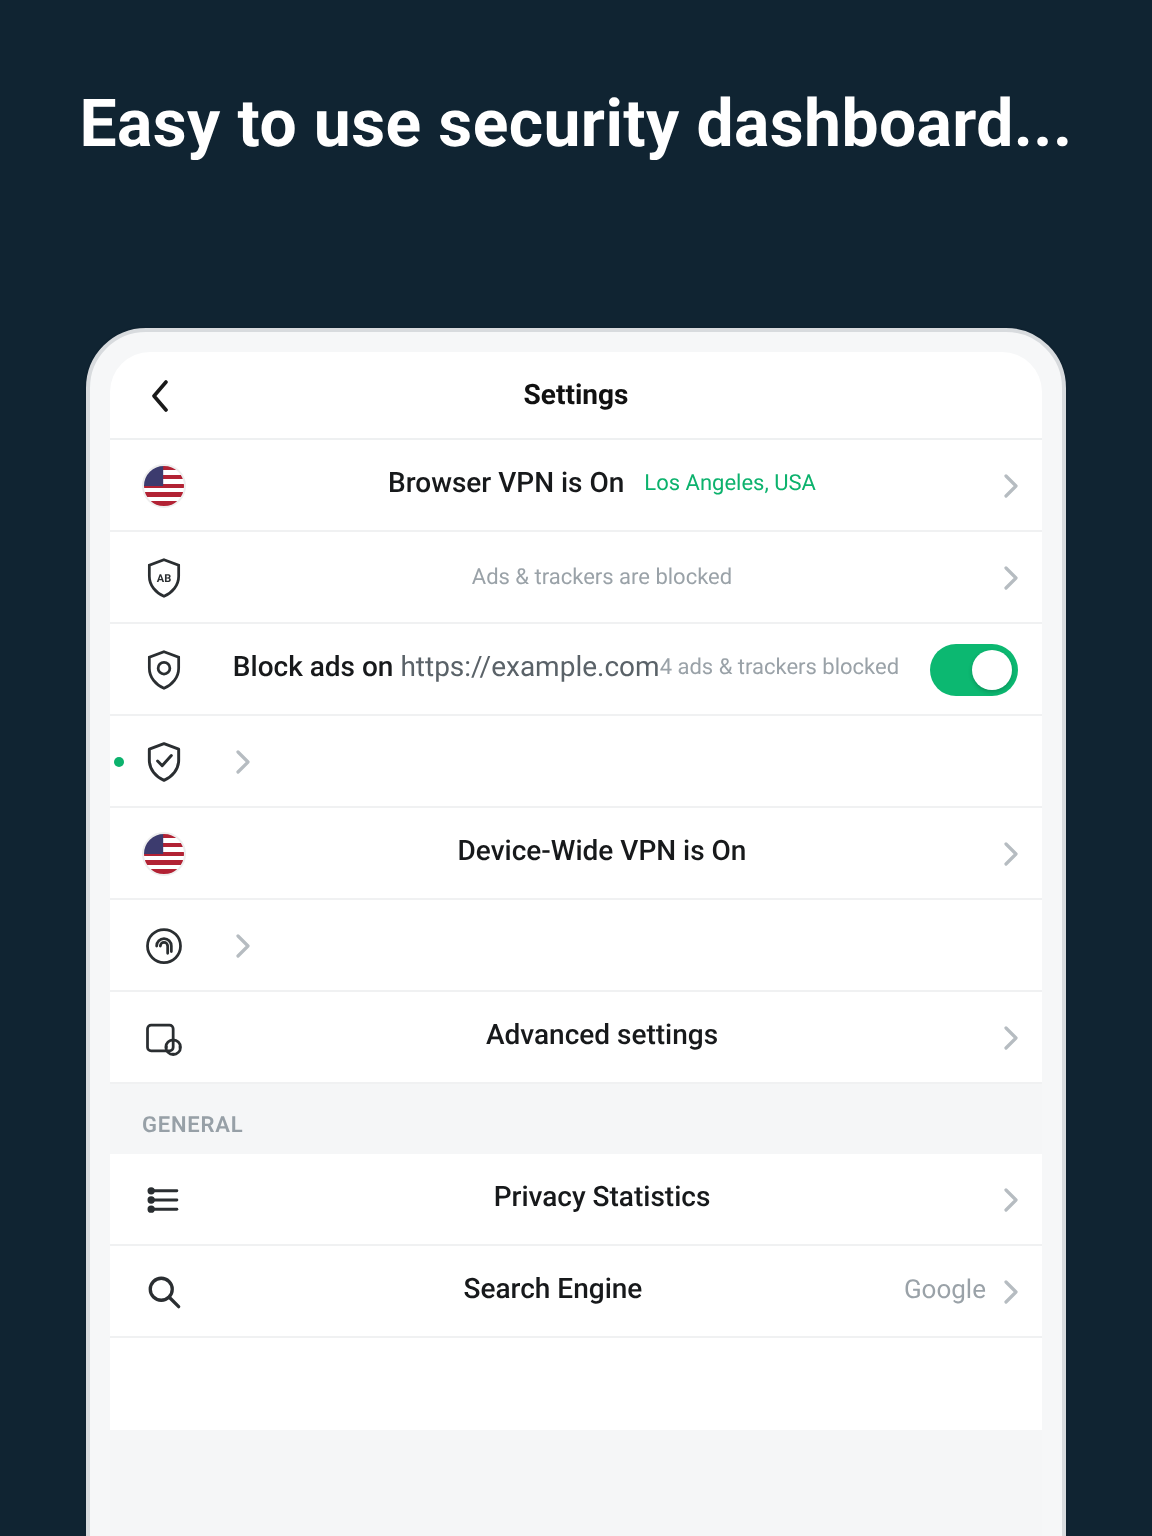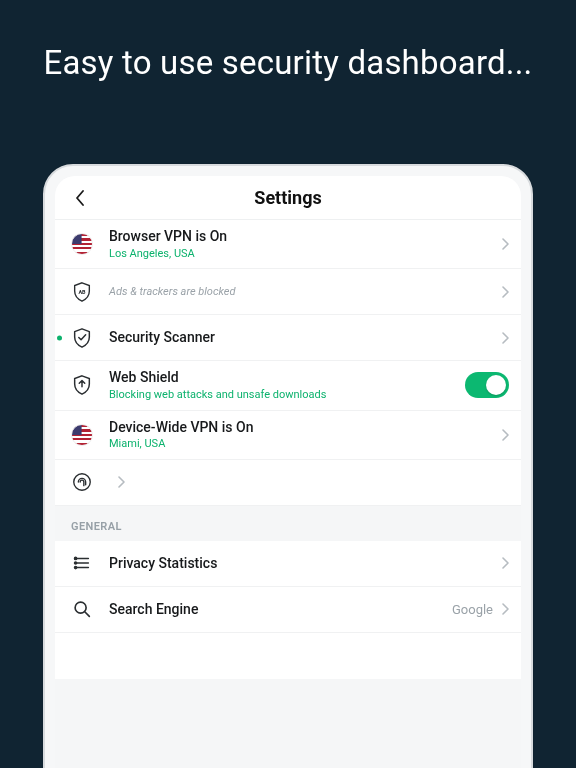--- a/index.html
+++ b/index.html
@@ -5,21 +5,21 @@
   * { box-sizing: border-box; margin: 0; padding: 0; }
   html, body { width: 576px; height: 768px; overflow: hidden; }
   body {
     font-family: -apple-system, BlinkMacSystemFont, "Segoe UI", Roboto, Helvetica, Arial, sans-serif;
     background: #102432;
     position: relative;
   }
   .hero {
     color: #fff;
     text-align: center;
-    font-weight: 400;
+    font-weight: 700;
     font-size: 33px;
     line-height: 1.25;
     padding-top: 42px;
     padding-bottom: 26px;
     letter-spacing: 0.2px;
   }
   .device-frame {
     position: absolute;
     top: 164px;
     left: 50%;
@@ -54,21 +54,21 @@
     left: 14px;
     top: 50%;
     transform: translateY(-50%);
     width: 22px; height: 22px;
     display:flex; align-items:center; justify-content:center;
     color:#1a1a1a;
     cursor:pointer;
   }
   .nav .title {
     font-weight: 700;
-    font-size: 18px;
+    font-size: 14px;
     color:#111;
   }
   .section-header {
     font-size: 11px;
     letter-spacing: 0.4px;
     font-weight: 600;
     color:#97a0a7;
     padding: 14px 16px 8px 16px;
     background:#f5f6f7;
     text-transform: uppercase;
@@ -87,38 +87,38 @@
   }
   .row .icon {
     width:26px; height:26px;
     flex:0 0 26px;
     display:flex; align-items:center; justify-content:center;
     margin-right:14px;
     color:#2a2e31;
   }
   .row .texts {
     flex:1 1 auto;
-    display:flex; flex-direction:column;
+    display:flex; flex-direction:row;
     justify-content:center;
     min-width:0;
   }
   .row .title-line {
     font-size:14px;
     color:#17191b;
     font-weight:500;
     line-height:1.25;
     white-space:nowrap; overflow:hidden; text-overflow:ellipsis;
   }
   .row .sub {
     font-size:11px;
     line-height:1.25;
     margin-top:1px;
   }
-  .sub.green { color:#0cb26d; }
-  .sub.gray  { color:#9aa2a8;font-style:italic; }
+  .sub.green { color:#0cb26d;padding-left:10px; }
+  .sub.gray  { color:#9aa2a8; }
   .chevron {
     flex:0 0 auto;
     margin-left:8px;
     color:#b6bcc1;
     display:flex; align-items:center;
   }
   .value-text {
     font-size:13px;
     color:#9aa2a8;
     margin-left:8px;
@@ -199,60 +199,58 @@
         <div class="texts">
           <div class="sub gray">Ads &amp; trackers are blocked</div>
         </div>
         <div class="chevron">
           <svg width="8" height="12" viewBox="0 0 8 12">
               <polyline points="2,1 7,6 2,11" fill="none" stroke="currentColor" stroke-width="1.6" stroke-linecap="round" stroke-linejoin="round"></polyline>
             </svg>
         </div>
       </div>
 
+      <div class="row">
+        <div class="icon">
+          <svg width="22" height="22" viewBox="0 0 24 24" fill="none" stroke="#2a2e31" stroke-width="1.5">
+            <path d="M12 2l8 3v6c0 5-3.5 9-8 11-4.5-2-8-6-8-11V5l8-3z"></path>
+            <circle cx="12" cy="11" r="3.2"></circle>
+          </svg>
+        </div>
+        <div class="texts">
+          <div class="title-line">
+            <span>Block ads on </span><span style="font-weight:400;color:#5a6268">https://example.com</span>
+          </div>
+          <div class="sub gray">4 ads &amp; trackers blocked</div>
+        </div>
+        <div class="toggle"></div>
+      </div>
 
       <div class="row">
         <span class="dot-indicator"></span>
         <div class="icon">
           <svg width="22" height="22" viewBox="0 0 24 24" fill="none" stroke="#2a2e31" stroke-width="1.6" stroke-linecap="round" stroke-linejoin="round">
             <path d="M12 2l8 3v6c0 5-3.5 9-8 11-4.5-2-8-6-8-11V5l8-3z"></path>
             <polyline points="8.5,11.5 11,14 16,8.5"></polyline>
           </svg>
         </div>
-        <div class="texts">
-          <div class="title-line">Security Scanner</div>
-        </div>
-        <div class="chevron">
-          <svg width="8" height="12" viewBox="0 0 8 12">
-              <polyline points="2,1 7,6 2,11" fill="none" stroke="currentColor" stroke-width="1.6" stroke-linecap="round" stroke-linejoin="round"></polyline>
-            </svg>
-        </div>
-      </div>
-
-      <div class="row">
-        <div class="icon">
-          <svg width="22" height="22" viewBox="0 0 24 24" fill="none" stroke="#2a2e31" stroke-width="1.6">
-            <path d="M12 2l8 3v6c0 5-3.5 9-8 11-4.5-2-8-6-8-11V5l8-3z"></path>
-            <path d="M12 7v7M9 10l3-3 3 3" stroke-linecap="round" stroke-linejoin="round"></path>
-          </svg>
-        </div>
-        <div class="texts">
-          <div class="title-line">Web Shield</div>
-          <div class="sub green">Blocking web attacks and unsafe downloads</div>
-        </div>
-        <div class="toggle"></div>
-      </div>
+        <div class="chevron">
+          <svg width="8" height="12" viewBox="0 0 8 12">
+              <polyline points="2,1 7,6 2,11" fill="none" stroke="currentColor" stroke-width="1.6" stroke-linecap="round" stroke-linejoin="round"></polyline>
+            </svg>
+        </div>
+      </div>
+
 
       <div class="row">
         <div class="icon">
             <div class="flag"></div>
           </div>
         <div class="texts">
           <div class="title-line">Device-Wide VPN is On</div>
-          <div class="sub green">Miami, USA</div>
         </div>
         <div class="chevron">
           <svg width="8" height="12" viewBox="0 0 8 12">
               <polyline points="2,1 7,6 2,11" fill="none" stroke="currentColor" stroke-width="1.6" stroke-linecap="round" stroke-linejoin="round"></polyline>
             </svg>
         </div>
       </div>
 
       <div class="row">
         <div class="icon">
@@ -262,20 +260,37 @@
               <path d="M10 12a2 2 0 014 0v4"></path>
           </svg>
         </div>
         <div class="chevron">
           <svg width="8" height="12" viewBox="0 0 8 12">
               <polyline points="2,1 7,6 2,11" fill="none" stroke="currentColor" stroke-width="1.6" stroke-linecap="round" stroke-linejoin="round"></polyline>
             </svg>
         </div>
       </div>
 
+      <div class="row">
+        <div class="icon">
+          <svg width="22" height="22" viewBox="0 0 24 24" fill="none" stroke="#2a2e31" stroke-width="1.5" stroke-linejoin="round">
+            <rect x="3" y="5" width="14" height="14" rx="2"></rect>
+            <circle cx="17" cy="17" r="4"></circle>
+              <path d="M17 14v-1M17 21v-1M14 17h-1M21 17h-1"></path>
+          </svg>
+        </div>
+        <div class="texts">
+          <div class="title-line">Advanced settings</div>
+        </div>
+        <div class="chevron">
+          <svg width="8" height="12" viewBox="0 0 8 12">
+              <polyline points="2,1 7,6 2,11" fill="none" stroke="currentColor" stroke-width="1.6" stroke-linecap="round" stroke-linejoin="round"></polyline>
+            </svg>
+        </div>
+      </div>
 
     </div>
 
     <div class="section-header">GENERAL</div>
 
     <div class="list">
 
       <div class="row">
         <div class="icon">
           <svg width="22" height="22" viewBox="0 0 24 24" fill="none" stroke="#2a2e31" stroke-width="1.6" stroke-linecap="round">

